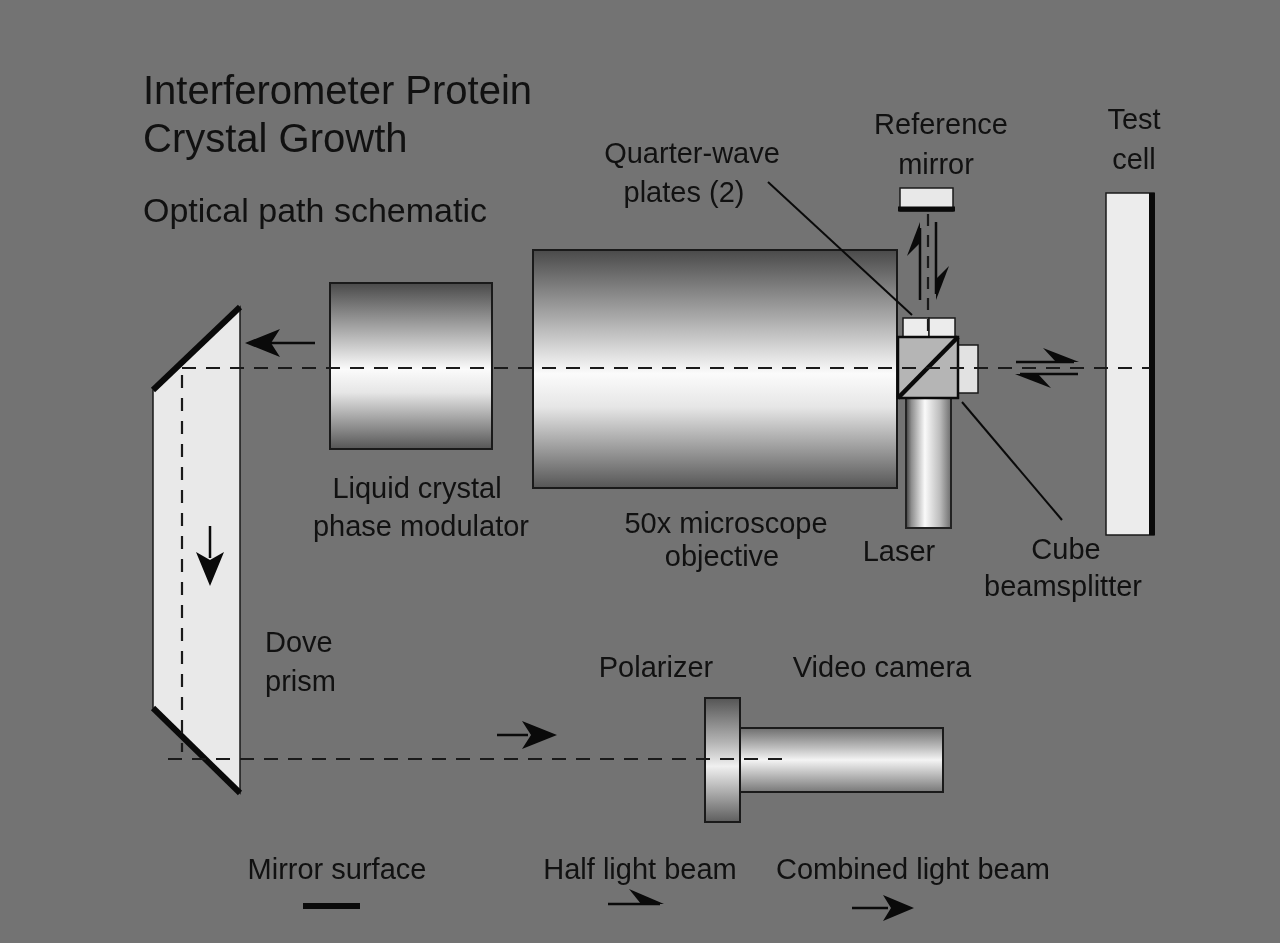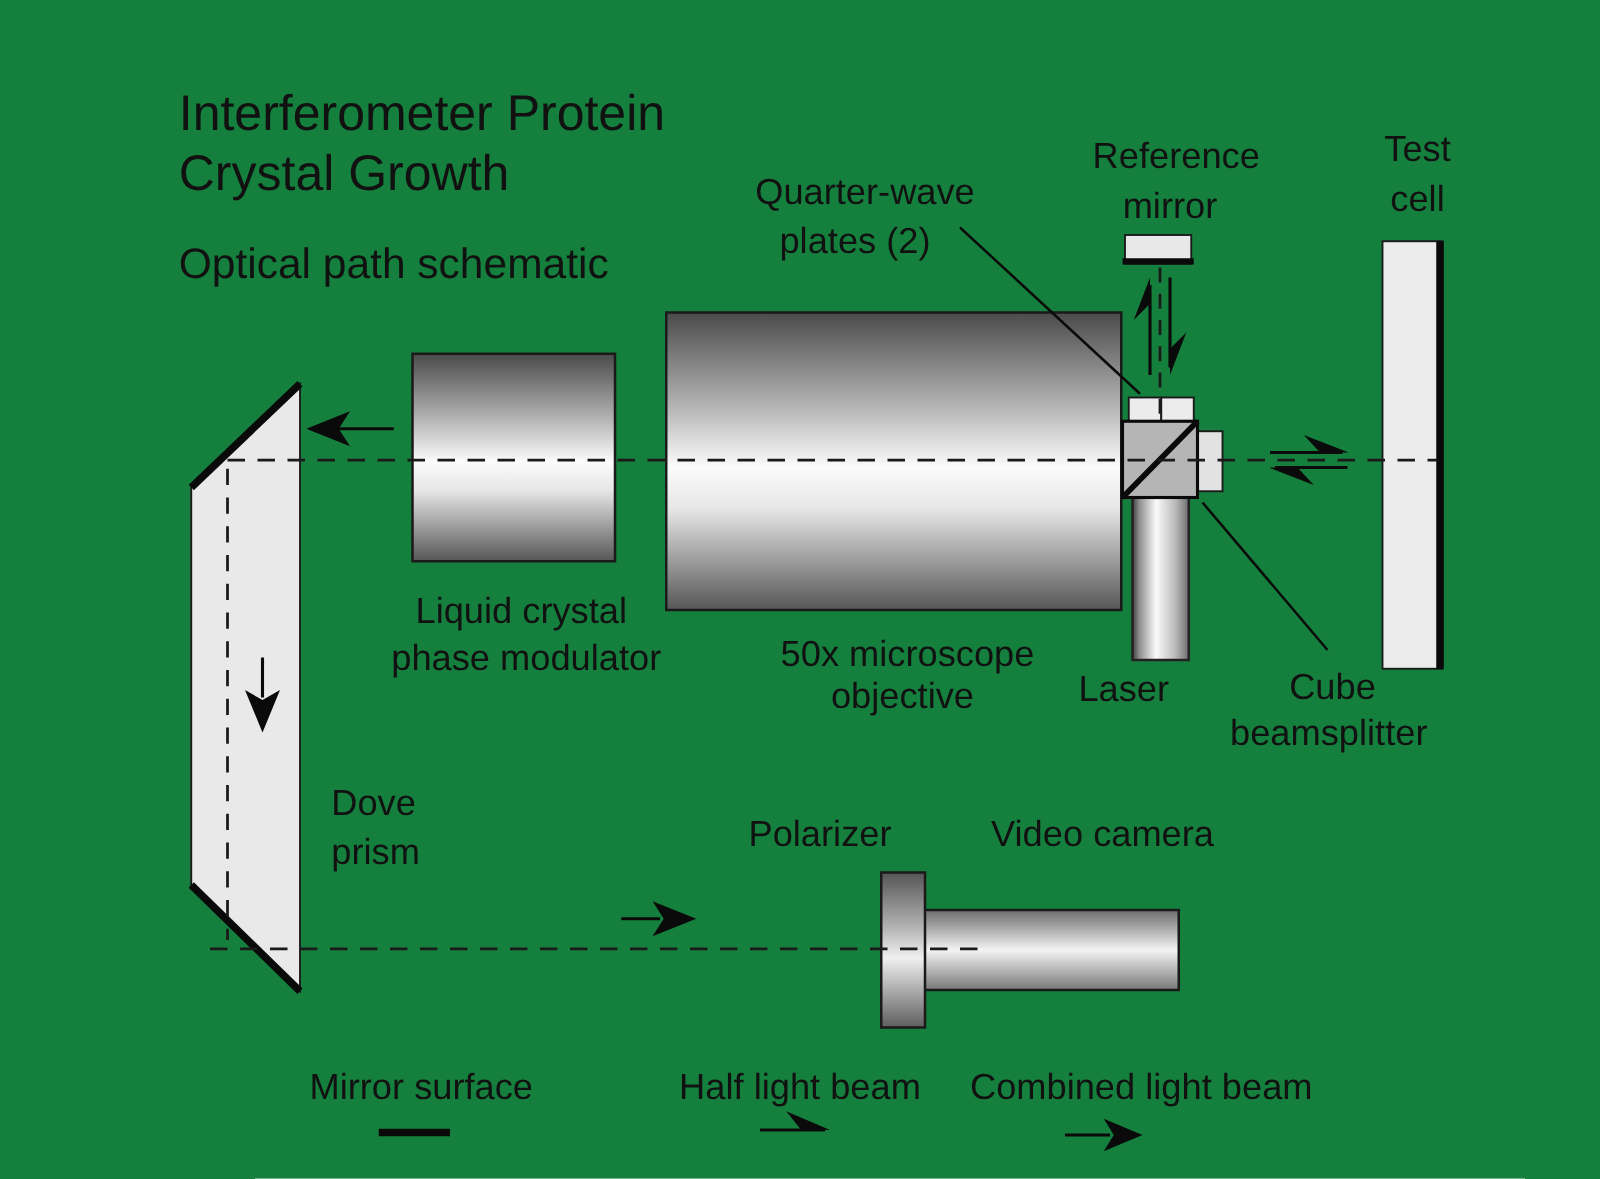--- a/index.html
+++ b/index.html
@@ -8,21 +8,21 @@
     width: 1280px;
     height: 943px;
     background: #ffffff;
     overflow: hidden;
     font-family: "Liberation Sans", sans-serif;
   }
   .canvas-wrap {
     position: relative;
     width: 1280px;
     height: 943px;
-    background: #15803d;
+    background: #737373;
   }
   svg { display: block; }
   text {
     font-family: "Liberation Sans", sans-serif;
     fill: #111111;
   }
   .t-title    { font-size: 40px; }
   .t-subtitle { font-size: 34px; }
   .t-label    { font-size: 29px; }
 </style>

